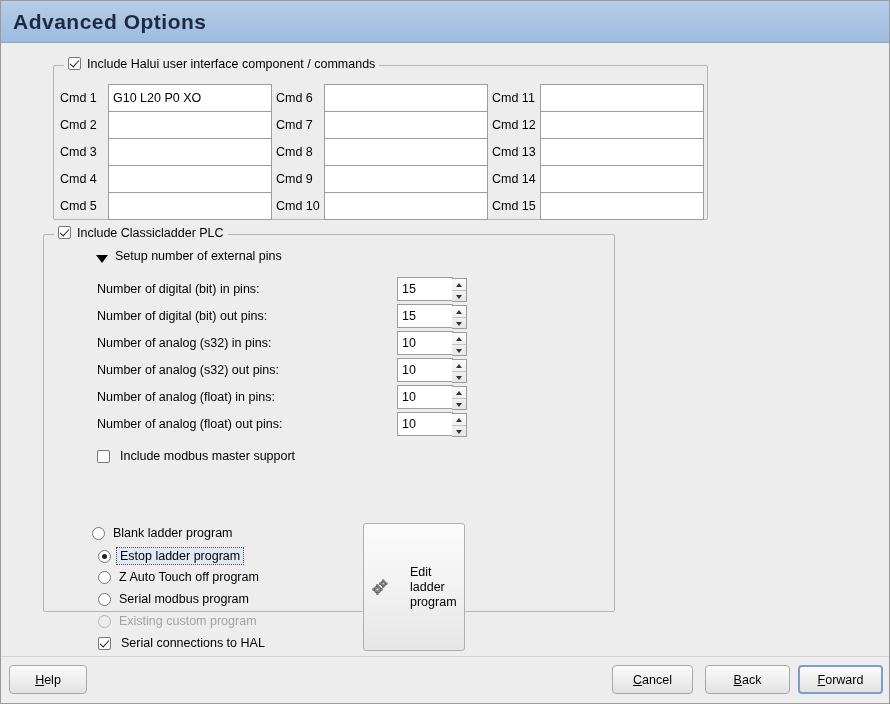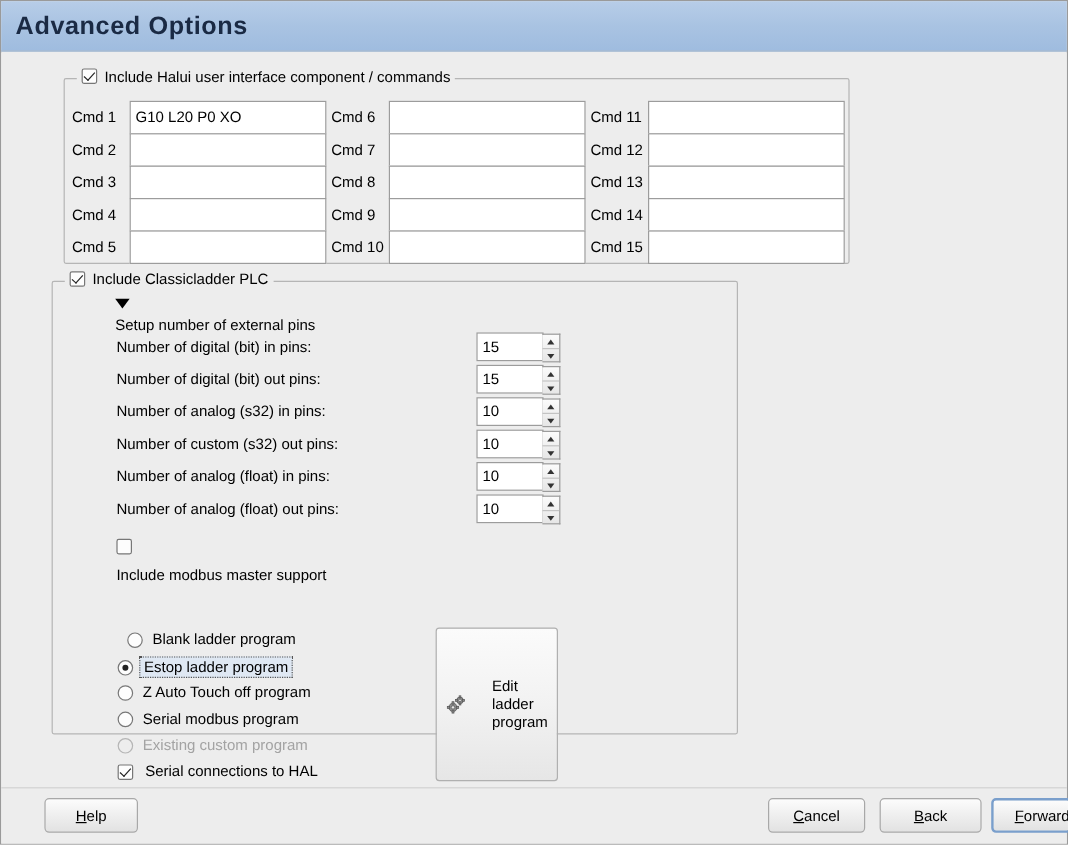--- a/index.html
+++ b/index.html
@@ -122,24 +122,23 @@
     color: #000;
     width: 100%;
     outline: none;
   }
   .cmd-cell {
     padding-right: 4px;
   }
   
   .expander {
     display: flex;
-    align-items: flex-start;
+    align-items: flex-end;
     gap: 7px;
     position: absolute;
-    flex-direction: column;
   }
   .tri {
     width: 0;
     height: 0;
     border-left: 6px solid transparent;
     border-right: 6px solid transparent;
     border-top: 8px solid #000;
   }
   .spin-row {
     position: absolute;
@@ -286,21 +285,20 @@
     background: linear-gradient(to bottom, #fcfcfc 0%, #f0f0f0 45%, #e2e2e2 100%);
     border: 1px solid #a8a8a8;
     border-radius: 4px;
     box-sizing: border-box;
     display: flex;
     align-items: center;
     justify-content: center;
     font-size: 12.5px;
     color: #000;
     cursor: default;
-    margin-left: 28px;
   }
   .btn.focus {
     border: 2px solid #7a9fcc;
   }
   .btn .u {
     text-decoration: underline;
   }
 </style>
 </head>
 <body>
@@ -426,21 +424,21 @@
         <div class="spinbox">
           <input value="10" style="">
           <div class="spin-btns">
             <div class="up"></div>
             <div class="down"></div>
           </div>
         </div>
       </div>
 
       <div class="spin-row" style="left:53px; top:123px;">
-        <div class="caption">Number of custom (s32) out pins:</div>
+        <div class="caption">Number of analog (s32) out pins:</div>
         <div class="spinbox">
           <input value="10" style="">
           <div class="spin-btns">
             <div class="up"></div>
             <div class="down"></div>
           </div>
         </div>
       </div>
 
       <div class="spin-row" style="left:53px; top:150px;">
@@ -463,21 +461,21 @@
             <div class="down"></div>
           </div>
         </div>
       </div>
 
       <div class="expander" style="left:53px; top:214px; gap:10px;">
         <span class="chk"></span>
         <span class="lbl">Include modbus master support</span>
       </div>
 
-      <div class="radio-row" style="left:62px; top:291px;justify-content:space-between;">
+      <div class="radio-row" style="left:48px; top:291px;justify-content:space-between;">
         <span class="radio"></span>
         <span class="lbl">Blank ladder program</span>
       </div>
 
       <div class="radio-row" style="left:54px; top:313px;">
         <span class="radio sel"></span>
         <span class="lbl focusbox">Estop ladder program</span>
       </div>
 
       <div class="radio-row" style="left:54px; top:335px;">

